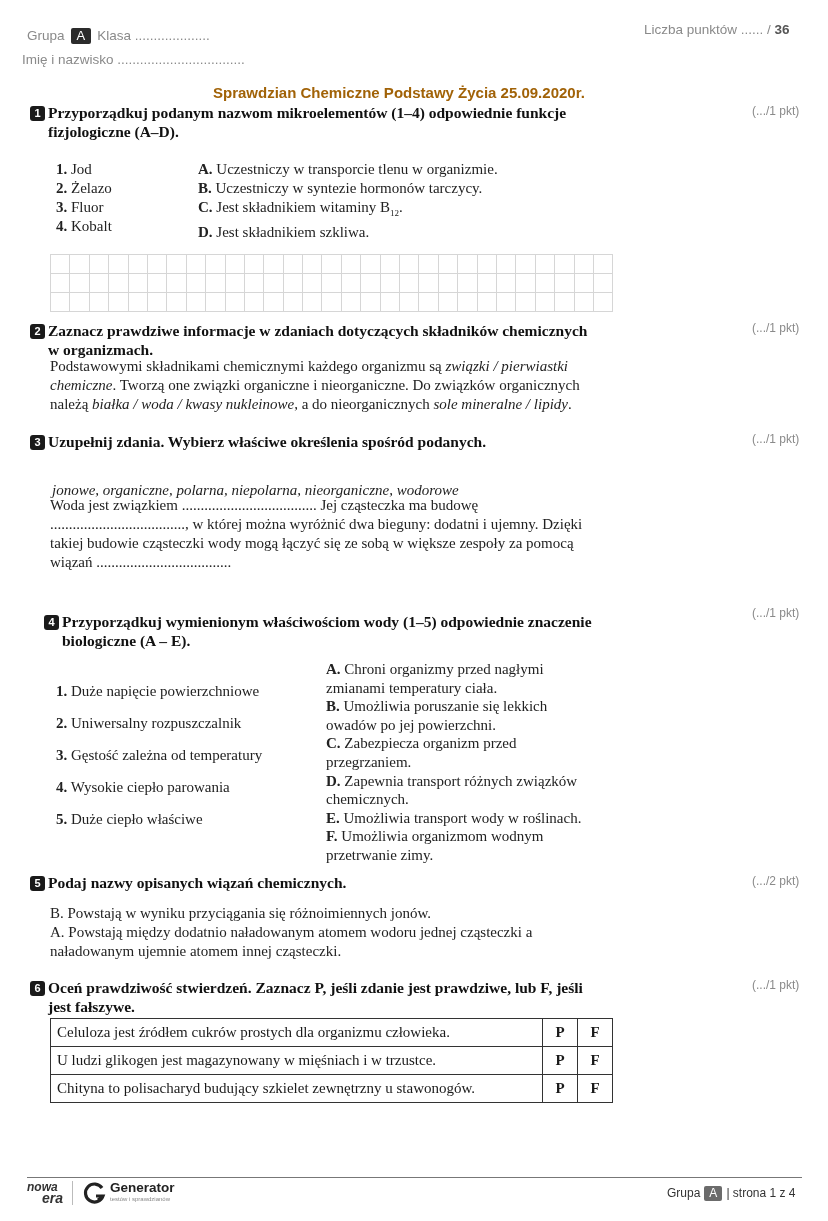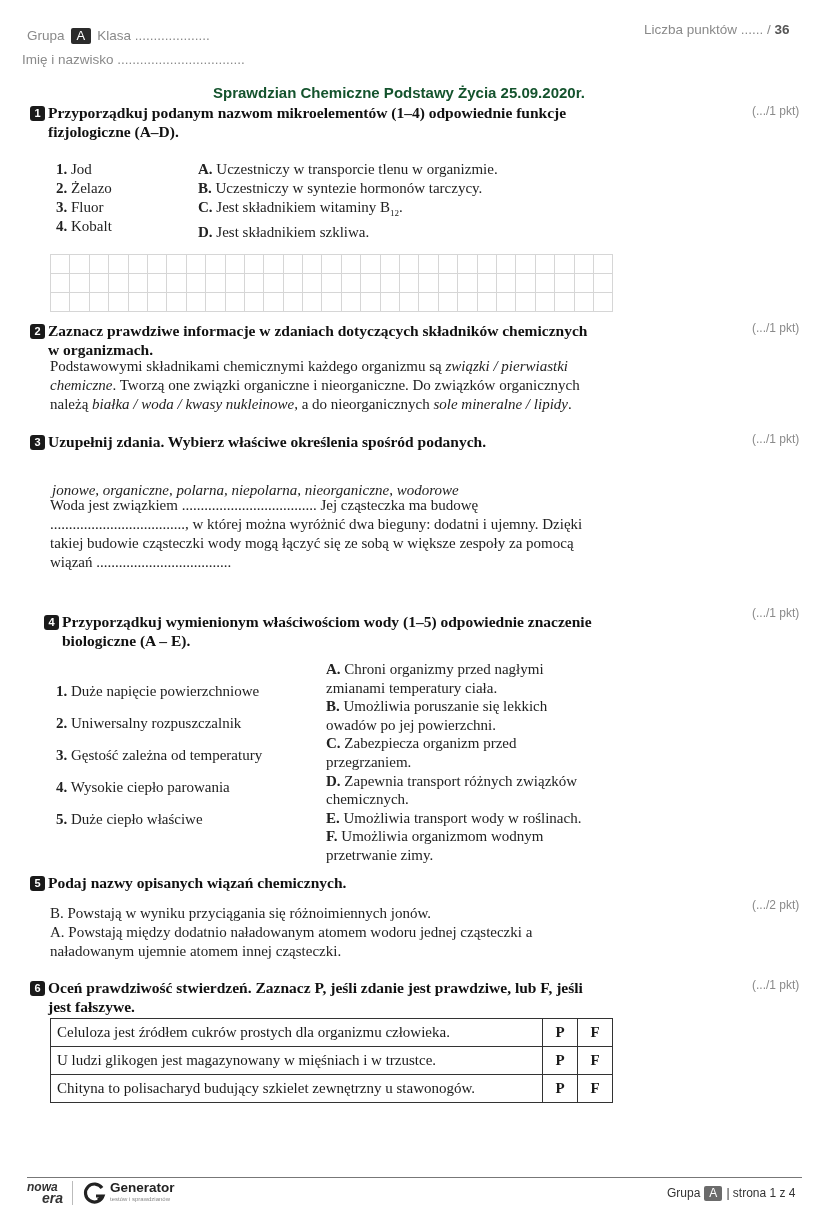--- a/index.html
+++ b/index.html
@@ -6,21 +6,21 @@
   body { width: 828px; height: 1221px; position: relative; overflow: hidden; color: #1a1a1a; }
   .sans { font-family: "Liberation Sans", "DejaVu Sans", sans-serif; }
   .serif { font-family: "Liberation Serif", "DejaVu Serif", serif; }
   .abs { position: absolute; }
 
   
   .hdr { color: #8a8a8a; font-size: 13.5px; }
   .grp-badge { display: inline-block; background: #2b2b2b; color: #fff; padding: 0 6px; border-radius: 2px; line-height: 16px; margin: 0 6px; font-size: 13px; }
   .pts-total b { color: #555; font-weight: bold; }
 
-  .title { font-weight: bold; font-size: 15px; color: #14532d; }
+  .title { font-weight: bold; font-size: 15px; color: #a16207; }
 
   .qnum { display: inline-block; width: 15px; height: 15px; background: #1a1a1a; color: #fff; font-family: "Liberation Sans", sans-serif; font-size: 11px; font-weight: bold; text-align: center; line-height: 15px; border-radius: 3px; vertical-align: 1px; margin-right: 3px; }
   .qhead { font-weight: bold; font-size: 15.5px; line-height: 19px; color: #111; }
   .pts { color: #8a8a8a; font-size: 12px; }
   .txt { font-size: 15px; line-height: 19px; color: #222; }
   .txt b { font-weight: bold; }
   i { font-style: italic; }
 
   .grid { border-collapse: collapse; }
   .grid td { border: 1px solid #d6d6d6; width: 18.4px; height: 18px; padding: 0; }
@@ -194,21 +194,21 @@
   <div><b>B.</b> <span>Umożliwia poruszanie się lekkich owadów po jej powierzchni.</span></div>
   <div><b>C.</b> <span>Zabezpiecza organizm przed przegrzaniem.</span></div>
   <div><b>D.</b> <span>Zapewnia transport różnych związków chemicznych.</span></div>
   <div><b>E.</b> <span>Umożliwia transport wody w roślinach.</span></div>
   <div><b>F.</b> <span>Umożliwia organizmom wodnym przetrwanie zimy.</span></div>
 </div>
 
 <div class="abs serif qhead" style="left:30px; top:873px; width:570px;">
   <span class="qnum">5</span><span>Podaj nazwy opisanych wiązań chemicznych.</span>
 </div>
-<div class="abs sans pts" style="left:752px; top:874px;margin-top:24px;">(.../2 pkt)</div>
+<div class="abs sans pts" style="left:752px; top:874px;">(.../2 pkt)</div>
 <div class="abs serif txt" style="left:50px; top:904px; width:500px;">
   <div>B. Powstają w wyniku przyciągania się różnoimiennych jonów.</div>
   <div>A. Powstają między dodatnio naładowanym atomem wodoru jednej cząsteczki a naładowanym ujemnie atomem innej cząsteczki.</div>
 </div>
 
 <div class="abs serif qhead" style="left:30px; top:978px; width:570px;">
   <span class="qnum">6</span><span style="display:inline-block; width:550px; vertical-align:top;">Oceń prawdziwość stwierdzeń. Zaznacz P, jeśli zdanie jest prawdziwe, lub F, jeśli jest fałszywe.</span>
 </div>
 <div class="abs sans pts" style="left:752px; top:978px;">(.../1 pkt)</div>
 <table class="abs pf serif" style="left:50px; top:1018px; width:563px;">

